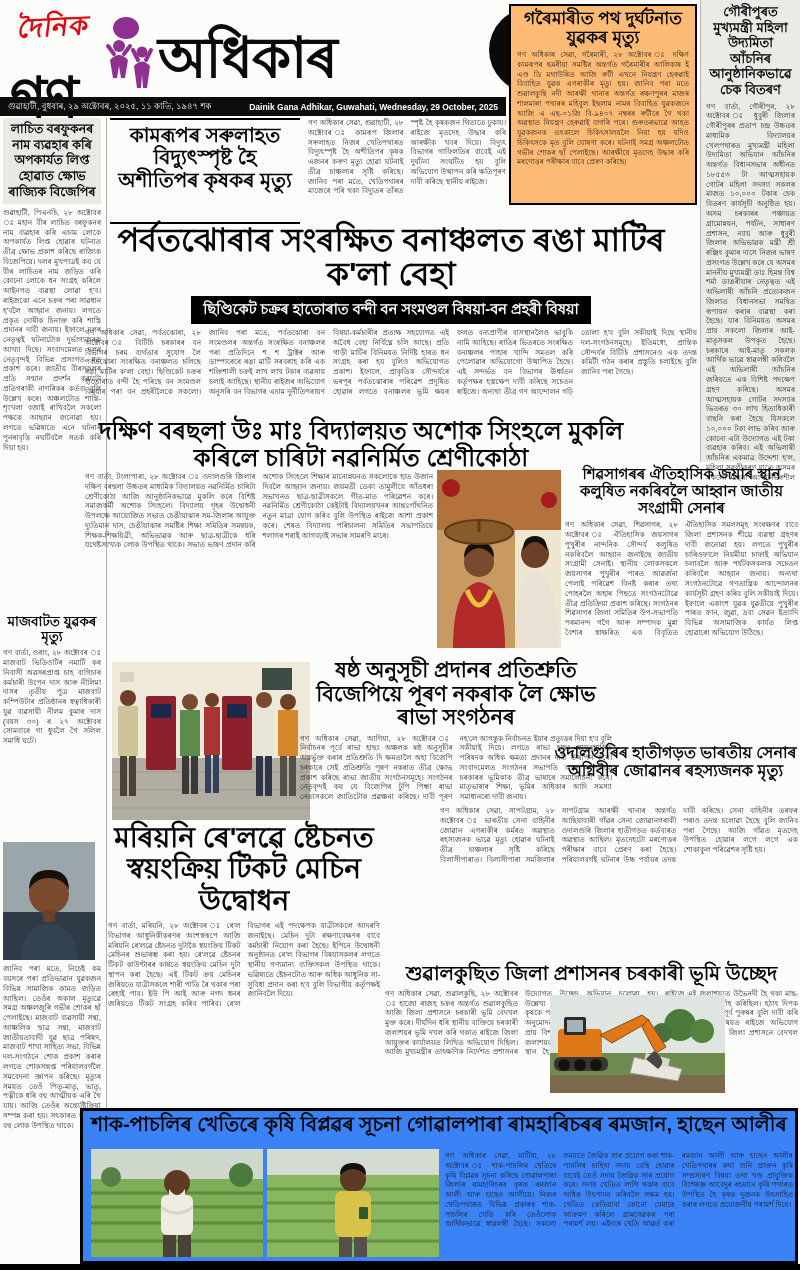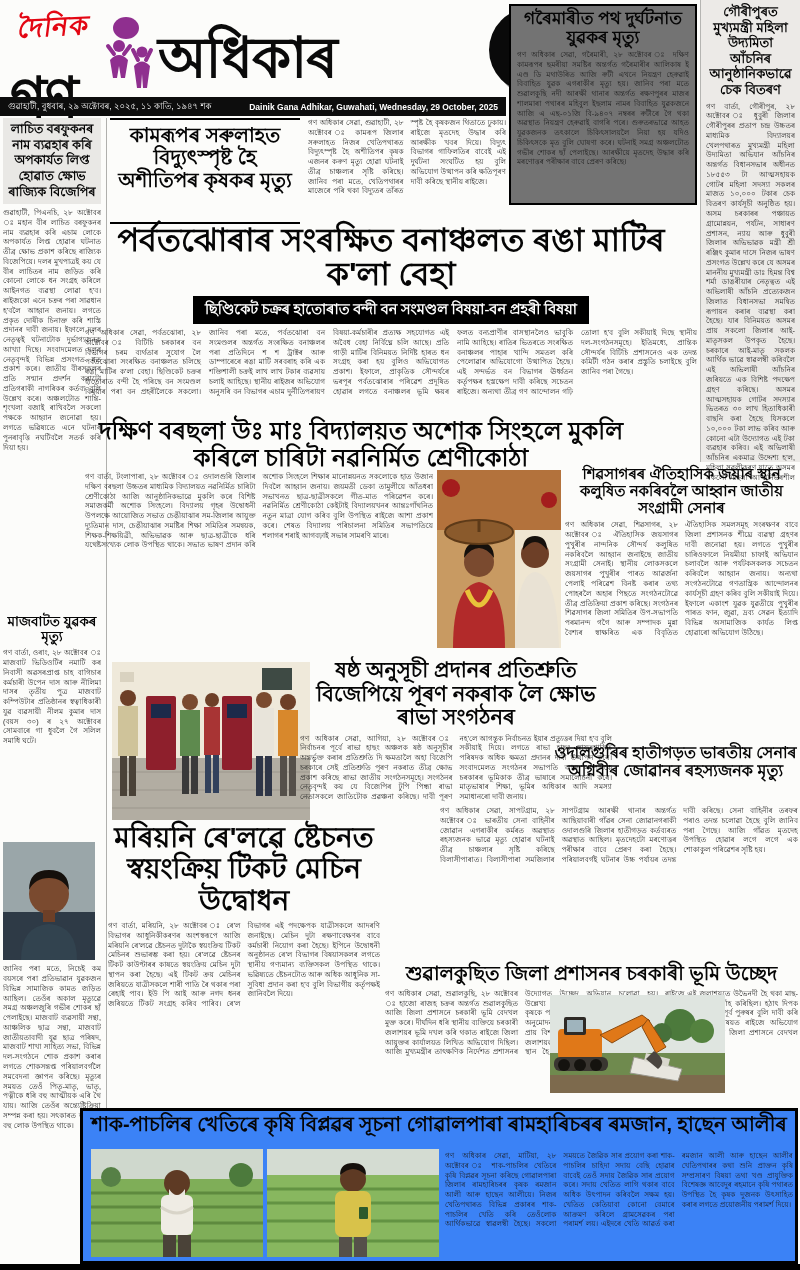--- a/index.html
+++ b/index.html
@@ -16,22 +16,22 @@
            padding:0 8px;font-size:8.5px;}
   .datebar .en{font-weight:bold;}
   
   .hl{font-weight:900;text-align:center;line-height:1.12;color:#050505;}
   .body-txt{font-size:7.3px;line-height:1.34;text-align:justify;overflow:hidden;color:#1a1a1a;}
   .cols2{column-count:2;column-gap:7px;}
   .cols3{column-count:3;column-gap:7px;}
   .cols5{column-count:5;column-gap:8px;}
   .ruled{border-top:2.5px solid #000;border-bottom:2.5px solid #000;padding:4px 2px;}
   .subbar{background:#000;color:#fff;font-weight:bold;text-align:center;
-          width:max-content;max-width:100%;margin:5px auto 4px;padding:2px 12px;font-size:14.5px;font-family:Liberation Serif, serif;}
-  .boxed{border:2px solid #000;padding:3px 6px;box-sizing:border-box;background:#737373;}
+          width:max-content;max-width:100%;margin:5px auto 4px;padding:2px 12px;font-size:14.5px;}
+  .boxed{border:2px solid #000;padding:3px 6px;box-sizing:border-box;background:#fdba74;}
   .graycol{background:#eceae7;border-left:1px solid #b5b5b2;padding:4px 5px;box-sizing:border-box;}
   .leftcol{border-right:1px solid #b0b0ad;padding:0 5px 0 3px;box-sizing:border-box;}
   .hl-gray{background:#e9e8e5;padding:4px 2px;}
   .photo{display:block;}
   .strip{border:3px solid #000;box-sizing:border-box;padding:2px 5px;background:#3b82f6;}
   .botline{background:#000;}
 </style>
 </head>
 <body>
 

